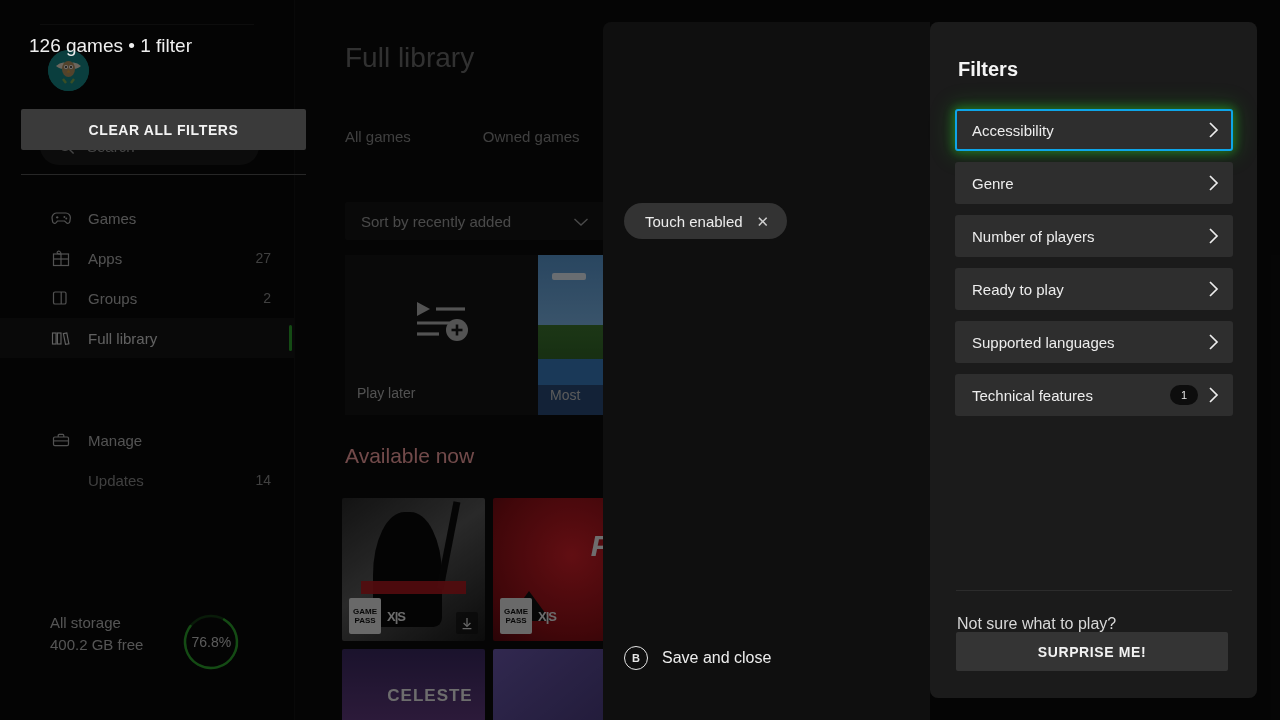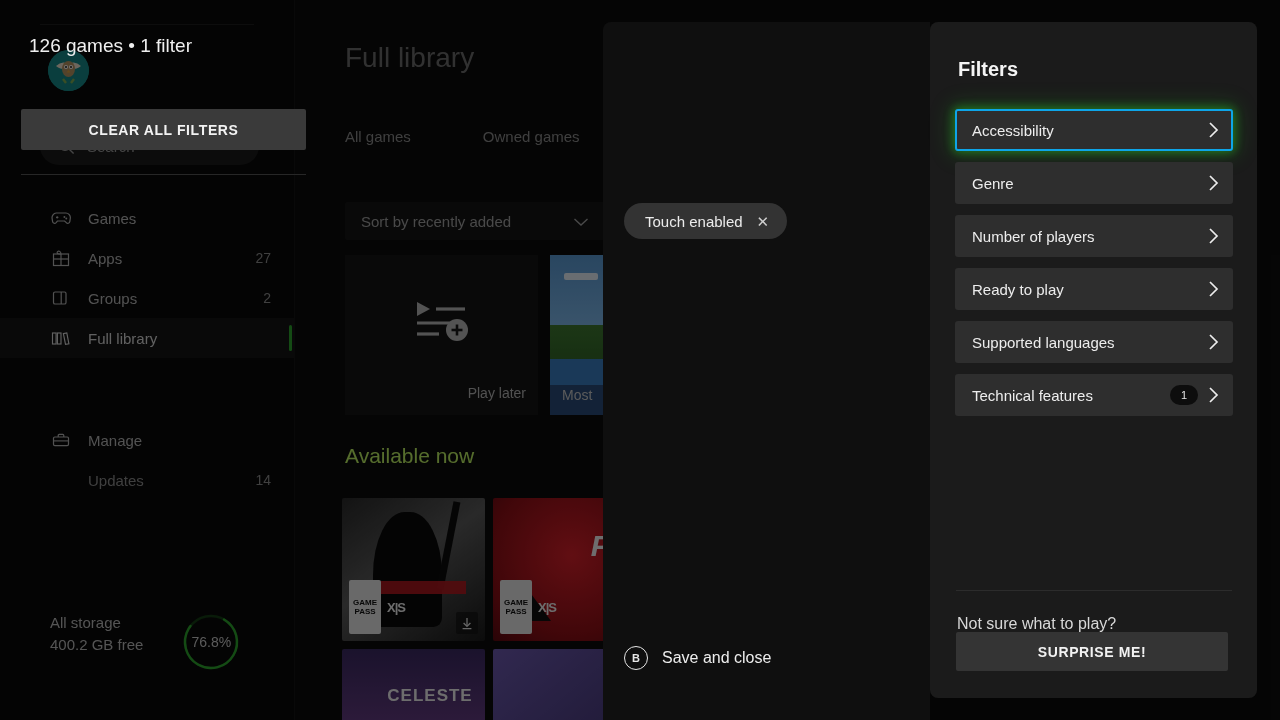--- a/index.html
+++ b/index.html
@@ -81,48 +81,48 @@
   .tabs { position: absolute; left: 50px; top: 128px; display: flex; gap: 72px; }
   .tab { color: #8d8d8d; font-size: 15px; }
   .sort-box {
     position: absolute; left: 50px; top: 202px; width: 260px; height: 38px;
     background: #161616; border-radius: 3px;
     display: flex; align-items: center; padding: 0 16px;
     color: #a2a2a2; font-size: 15px;
   }
   .sort-box .chev { margin-left: auto; }
 
-  .tile-row { position: absolute; left: 50px; top: 255px; display: flex; gap: 12px; text-align: right; }
+  .tile-row { position: absolute; left: 50px; top: 255px; display: flex; gap: 0; }
   .tile-playlater {
     width: 193px; height: 160px; background: #161616;
     display: flex; flex-direction: column; justify-content: space-between;
     padding: 0; position: relative;
   }
   .tile-playlater .icon-wrap { flex: 1; display: flex; align-items: center; justify-content: center; }
   .tile-playlater .cap { color: #b4b4b4; font-size: 14px; padding: 0 12px 14px 12px; }
   .tile-mc { width: 193px; height: 160px; position: relative; overflow: hidden; background: #2a4d7a; }
   .tile-mc .cap {
     position: absolute; left: 12px; bottom: 12px; color: #c9c9c9; font-size: 14px;
   }
   .mc-sky { position: absolute; left:0; top:0; right:0; height: 52%; background: linear-gradient(#5b9bd5, #86bff0); }
   .mc-ground { position: absolute; left:0; top:44%; right:0; bottom:30px; background: linear-gradient(#3f7a32, #2c5c24); }
   .mc-water { position: absolute; left:0; bottom:30px; right:0; height: 26px; background: #3a7fc4; }
   .mc-cloud { position: absolute; background: #ffffff; opacity: .85; border-radius: 2px; }
   .mc-title { position: absolute; right: 6px; top: 16px; color: #e9e9e9; font-size: 15px; font-weight: 700; letter-spacing: .5px; }
 
   .section-title {
     position: absolute; left: 50px; top: 444px;
-    color: #bef264; font-size: 21px;
+    color: #fca5a5; font-size: 21px;
   }
   .grid { position: absolute; left: 47px; top: 498px; display: flex; flex-wrap: wrap; gap: 8px; width: 560px; }
   .card { width: 143px; height: 143px; position: relative; overflow: hidden; border-radius: 2px; }
   .card .badges { position: absolute; left: 7px; bottom: 7px; display: flex; align-items: center; gap: 6px; }
   .gp-badge {
     background: #e9e9e9; color: #111; font-size: 8px; font-weight: 700;
-    line-height: 9px; text-align: center; padding: 18px 4px; border-radius: 2px;
+    line-height: 9px; text-align: center; padding: 9px 4px; border-radius: 2px;
   }
   .xs-badge { color: #f0f0f0; font-size: 13px; font-weight: 600; letter-spacing: -1px; }
   .dl-badge {
     position: absolute; right: 7px; bottom: 7px; width: 22px; height: 22px;
     background: rgba(20,20,20,.72); border-radius: 2px;
     display: flex; align-items: center; justify-content: center;
   }
 
   
   .art-hitman { background: linear-gradient(145deg, #2b2b2b 0%, #5c5c5c 45%, #1a1a1a 100%); }

